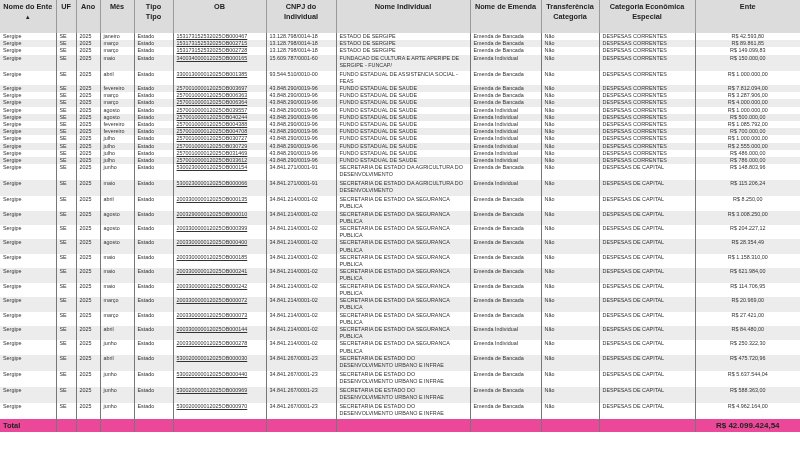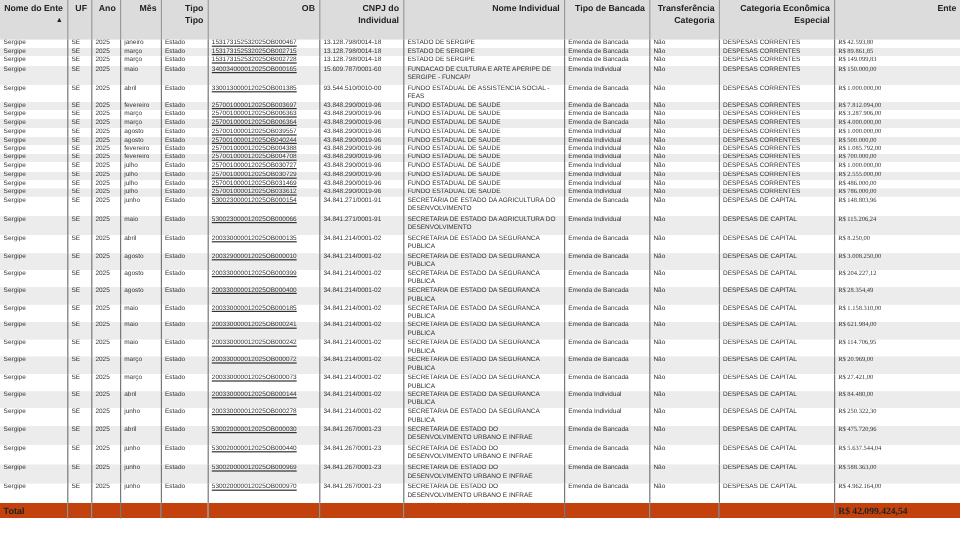--- a/index.html
+++ b/index.html
@@ -1,28 +1,28 @@
 <!DOCTYPE html>
 <html><head>
 <meta charset="utf-8">
 <style>
   html, body { margin: 0; padding: 0; background: #ffffff; }
   body { width: 800px; height: 451px; overflow: hidden; font-family: "Liberation Sans", sans-serif; }
   table { border-collapse: collapse; width: 800px; table-layout: fixed; }
-  th { background: #dcdcdc; color: #222; font-size: 7.3px; font-weight: bold; text-align: right; vertical-align: top; padding: 2px 3px 2px 3px; line-height: 10px; height: 29px; border-left: 1px solid #9a9a9a; }
+  th { background: #dcdcdc; color: #222; font-size: 7.3px; font-weight: bold; text-align: center; vertical-align: top; padding: 2px 3px 2px 3px; line-height: 10px; height: 29px; border-left: 1px solid #9a9a9a; }
   th:first-child { border-left: none; }
   td { font-size: 5.4px; color: #333; padding: 0 3px; line-height: 7.2px; vertical-align: top; border-left: 1px solid #777; white-space: nowrap; overflow: hidden; }
   td:first-child { border-left: none; }
   tr.row td { height: 7.2px; }
   tr.row.tall td { height: 16px; }
   tr.row:nth-child(even) td { background: #ececec; }
-  td.num { text-align: left; font-family: Liberation Serif, serif; }
+  td.num { text-align: center; }
   td.ob a { color: #333; text-decoration: underline; cursor: pointer; }
   td.wrap { white-space: normal; }
-  tr.total td { background: #c2410c; font-weight: bold; font-size: 7.5px; height: 13px; line-height: 13px; color: #222; }
+  tr.total td { background: #ec4899; font-weight: bold; font-size: 7.5px; height: 13px; line-height: 13px; color: #222; }
   tr.total td.num { font-size: 8px; }
   .sort-icon { display: block; font-size: 6px; line-height: 8px; margin-top: 1px; }
 </style>
 </head>
 <body>
 
 <table>
   <colgroup>
     <col style="width:56px">
       <col style="width:20px">
@@ -40,21 +40,21 @@
   <thead>
     <tr id="header-row">
         <th><span>Nome do Ente</span><span class="sort-icon">▲</span></th>
         <th><span>UF</span></th>
         <th><span>Ano</span></th>
         <th><span>Mês</span></th>
         <th><span>Tipo Tipo</span></th>
         <th><span>OB</span></th>
         <th><span>CNPJ do Individual</span></th>
         <th><span>Nome Individual</span></th>
-        <th><span>Tipo de Bancada</span></th>
+        <th><span>Nome de Emenda</span></th>
         <th><span>Transferência Categoria</span></th>
         <th><span>Categoria Econômica Especial</span></th>
         <th><span>Ente</span></th>
       </tr>
   </thead>
   <tbody id="table-body">
       <tr class="row">
         <td>Sergipe</td>
         <td>SE</td>
         <td>2025</td>

